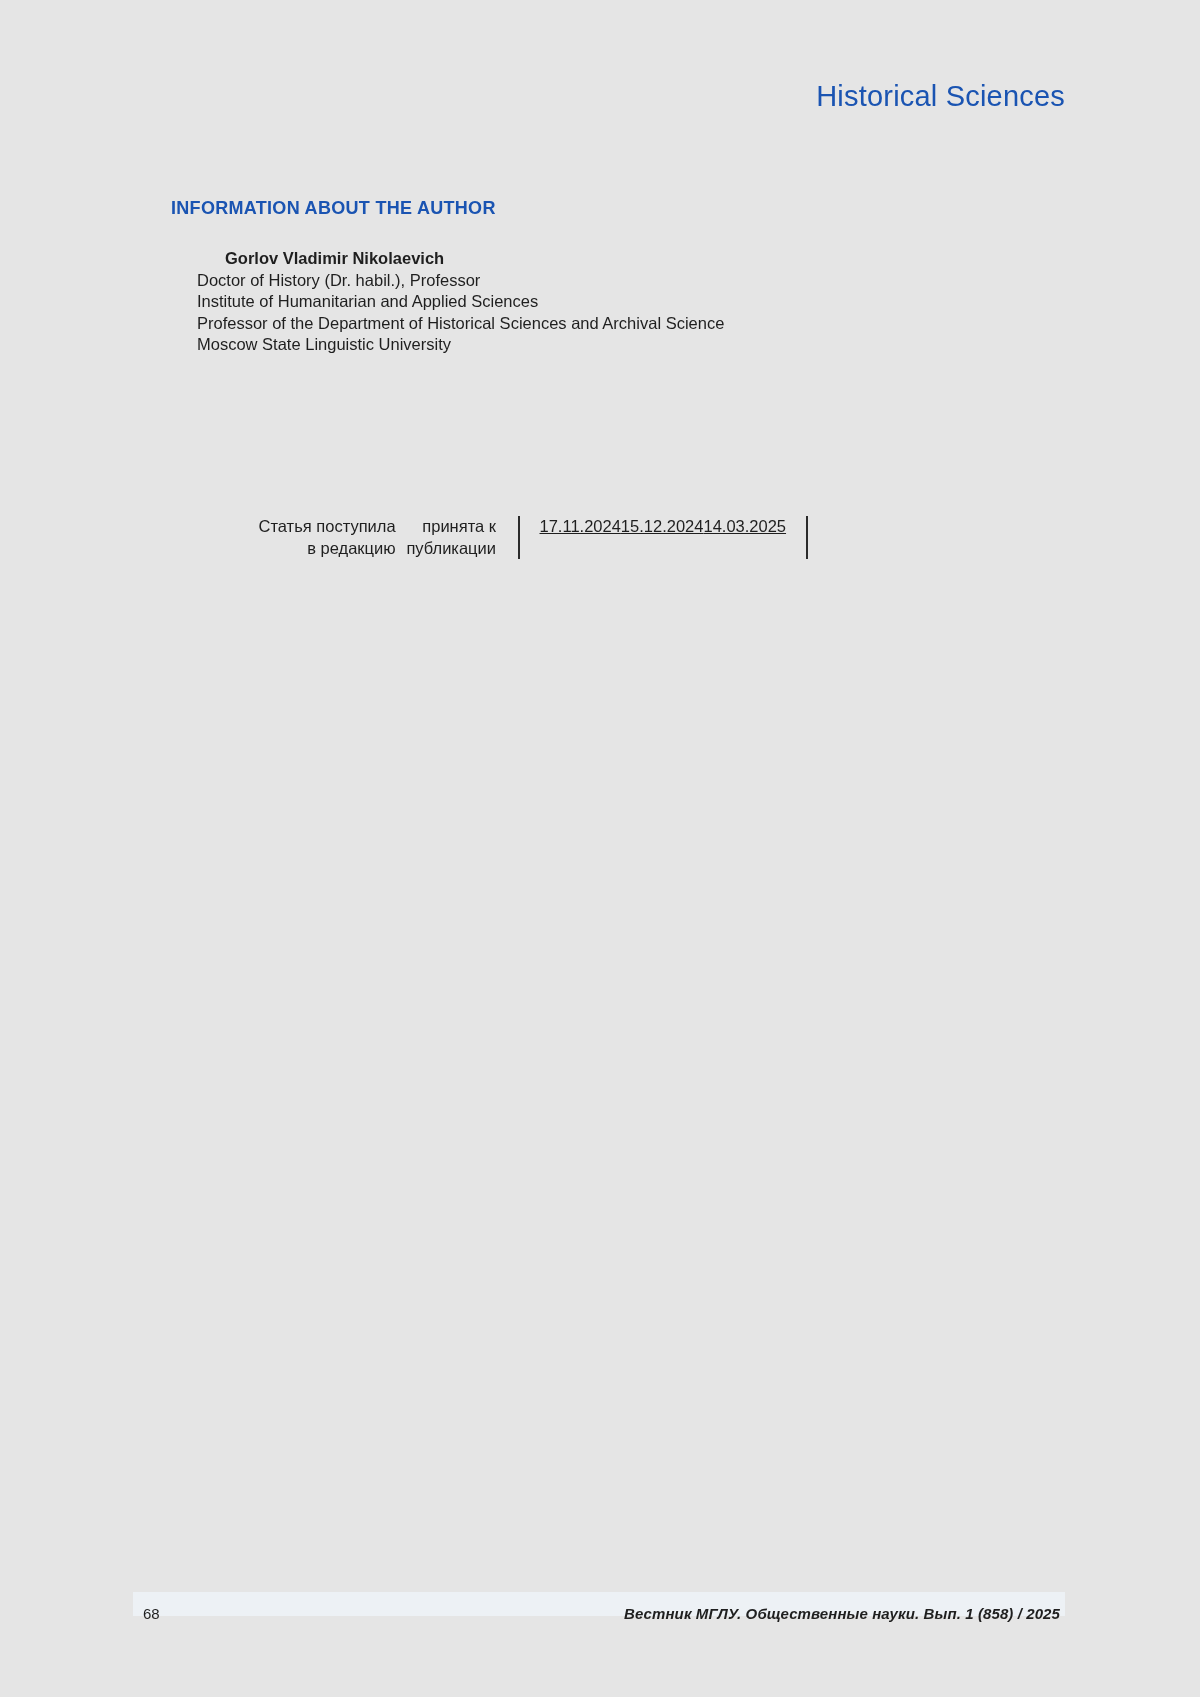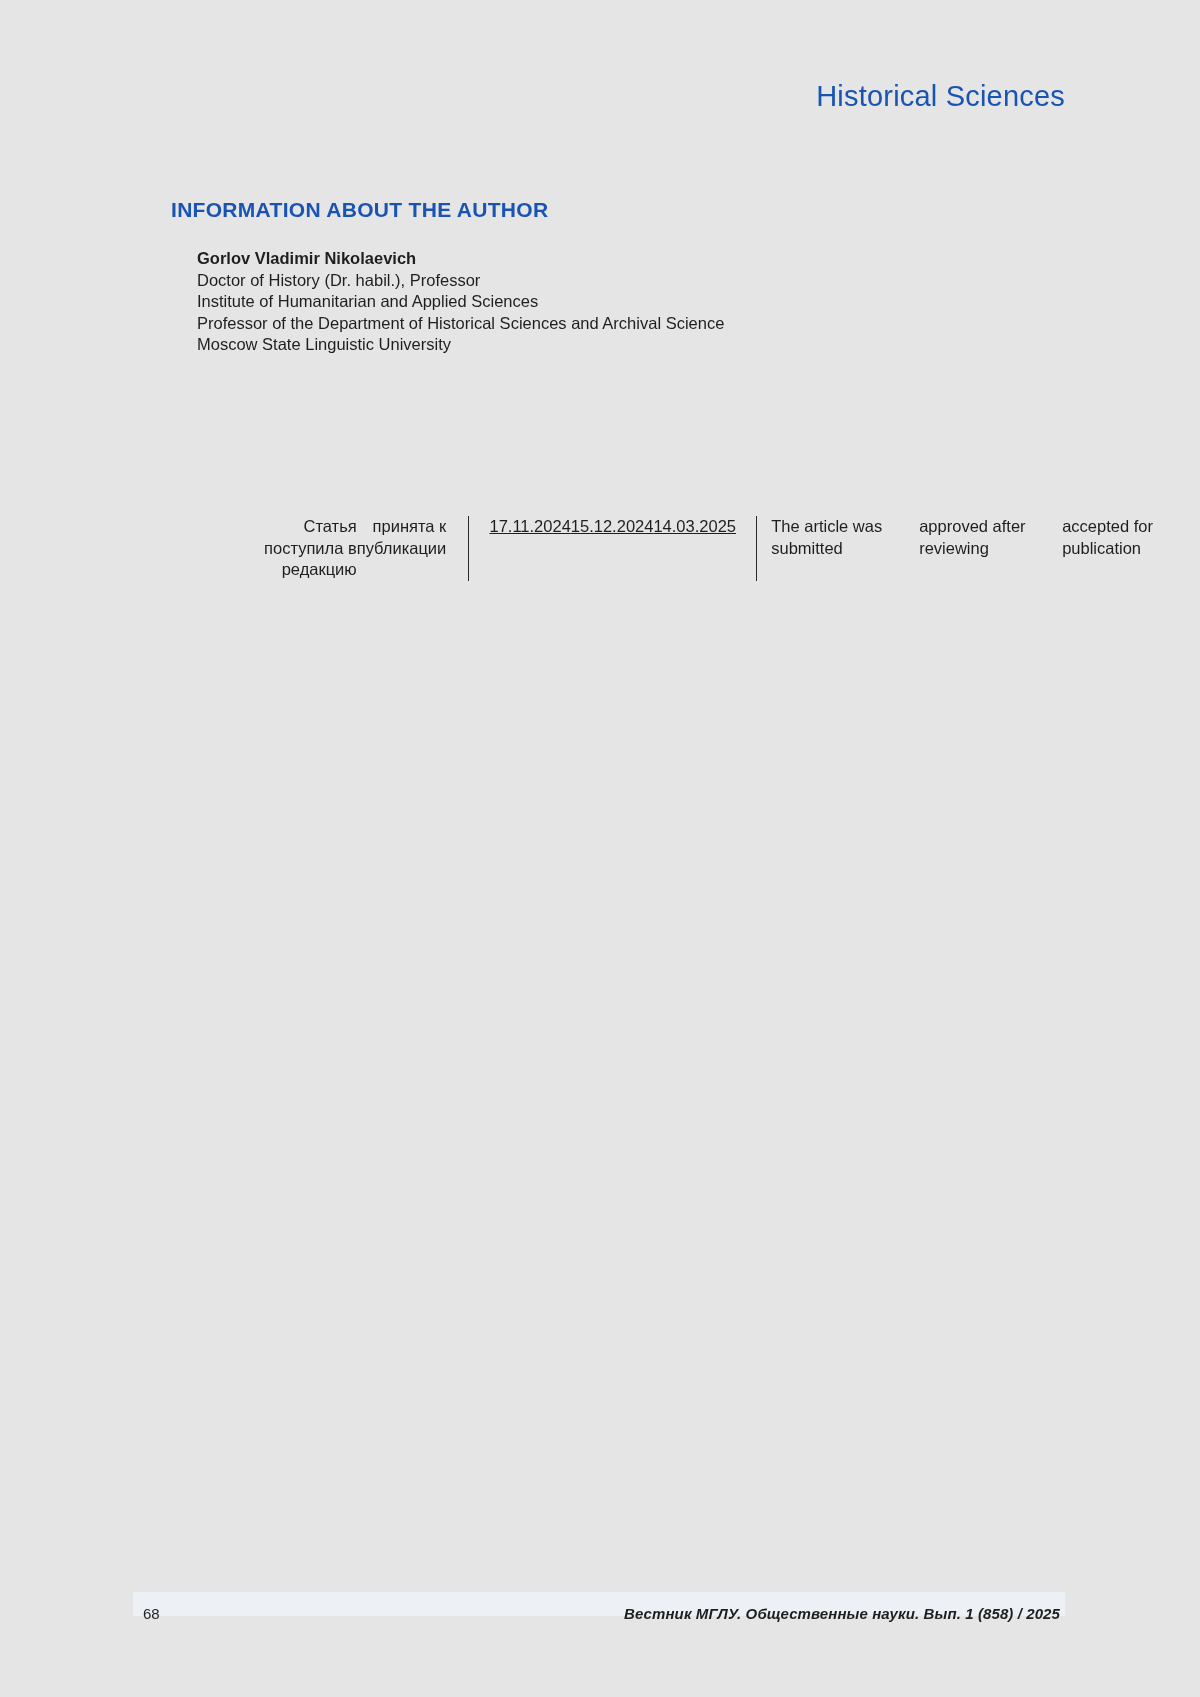--- a/index.html
+++ b/index.html
@@ -18,30 +18,30 @@
 
   .running-head{
     position:absolute;top:80px;right:135px;
     font-size:29px;line-height:33px;
     color:var(--heading-blue);
     letter-spacing:0.2px;
   }
 
   .section-heading{
     position:absolute;top:198px;left:171px;
-    font-size:21px;font-weight:700;
+    font-size:18px;font-weight:700;
     color:var(--heading-blue);
     letter-spacing:0.3px;
   }
 
   .author-block{
     position:absolute;top:248px;left:197px;
     font-size:16.5px;line-height:21.5px;
   }
-  .author-block .name{font-weight:700;}
+  .author-block .name{font-weight:700;margin-left:28px;}
 
   .dates-table{
     position:absolute;top:516px;left:258px;
     display:flex;align-items:stretch;
     font-size:16.5px;line-height:21.5px;
   }
   .dates-col{display:flex;flex-direction:row;}
   .col-ru{width:260px;text-align:right;padding-right:22px;}
   .col-date{text-align:center;padding:0 20px;text-decoration:underline;}
   .col-en{text-align:left;padding-left:14px;}
@@ -82,25 +82,20 @@
       <div>Статья поступила в редакцию</div>
       <div>принята к публикации</div>
     </div>
     <div class="v-divider"></div>
     <div class="dates-col col-date">
       <div>17.11.2024</div>
       <div>15.12.2024</div>
       <div>14.03.2025</div>
     </div>
     <div class="v-divider"></div>
-    <div class="dates-col col-en">
-      <div>The article was submitted</div>
-      <div>approved after reviewing</div>
-      <div>accepted for publication</div>
-    </div>
   </div>
 
   <div class="footer-bar">
     <span class="footer-page-number">68</span>
     <span class="footer-journal">Вестник МГЛУ. Общественные науки. Вып. 1 (858) / 2025</span>
   </div>
 
 </div>
 
 </body></html>

